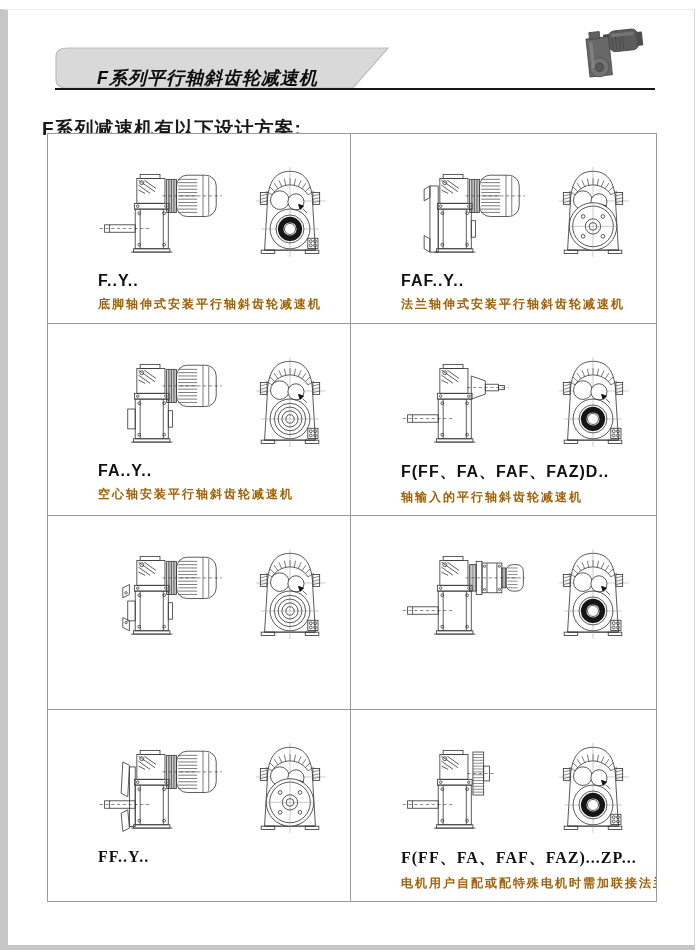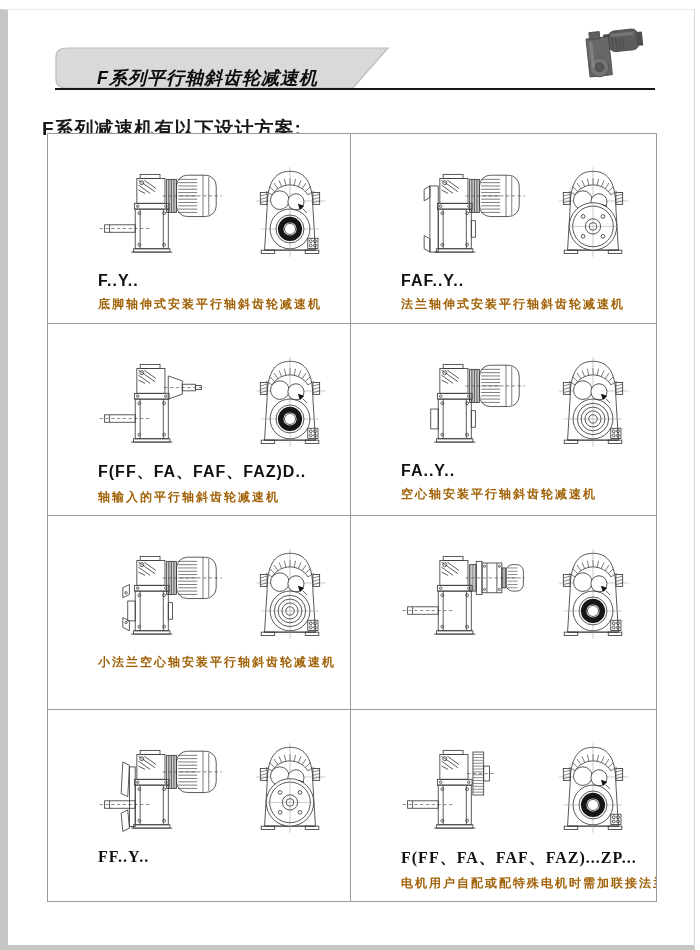--- a/index.html
+++ b/index.html
@@ -276,99 +276,20 @@
             <circle cx="82" cy="50.5" r="1.5" stroke="#3a3a3a" stroke-width="1" fill="none"></circle>
             <rect x="45" y="54" width="40" height="48" stroke="#3a3a3a" stroke-width="1" fill="none"></rect>
             <line x1="51" y1="54" x2="51" y2="102" stroke="#3a3a3a" stroke-width="1"></line>
             <line x1="79" y1="54" x2="79" y2="102" stroke="#3a3a3a" stroke-width="1"></line>
             <circle cx="50" cy="59" r="1.7" stroke="#3a3a3a" stroke-width="1" fill="none"></circle>
             <circle cx="80" cy="59" r="1.7" stroke="#3a3a3a" stroke-width="1" fill="none"></circle>
             <circle cx="50" cy="97" r="1.7" stroke="#3a3a3a" stroke-width="1" fill="none"></circle>
             <circle cx="80" cy="97" r="1.7" stroke="#3a3a3a" stroke-width="1" fill="none"></circle>
             <rect x="43" y="102" width="44" height="4" stroke="#3a3a3a" stroke-width="1" fill="none"></rect>
             <line x1="40" y1="106" x2="90" y2="106" stroke="#3a3a3a" stroke-width="1"></line>
-            <polygon points="85,26 102,32 102,48 85,54" stroke="#3a3a3a" stroke-width="1" fill="none"></polygon>
-            <rect x="102" y="36" width="16" height="8" stroke="#3a3a3a" stroke-width="1" fill="none"></rect>
-            <rect x="118" y="37.5" width="7" height="5" stroke="#3a3a3a" stroke-width="1" fill="none"></rect>
-            <line x1="80" y1="40" x2="130" y2="40" stroke="#3a3a3a" stroke-width="0.7" stroke-dasharray="4 3"></line>
-            <line x1="2" y1="77.5" x2="62" y2="77.5" stroke="#3a3a3a" stroke-width="0.7" stroke-dasharray="4 3"></line>
-            <rect x="8" y="73" width="37" height="9" stroke="#3a3a3a" stroke-width="1" fill="none"></rect>
-            <line x1="14" y1="73" x2="14" y2="82" stroke="#3a3a3a" stroke-width="1"></line>
-          </svg>
-        <svg class="front" viewBox="0 0 100 118">
-            <path d="M20,104 L23,54 C23,20 35,11 50,11 C65,11 77,20 77,54 L80,104 Z" stroke="#3a3a3a" stroke-width="1" fill="#fff"></path>
-            <line x1="20" y1="104" x2="80" y2="104" stroke="#3a3a3a" stroke-width="1"></line>
-            <rect x="16" y="104" width="16" height="4" stroke="#3a3a3a" stroke-width="1" fill="none"></rect>
-            <rect x="68" y="104" width="16" height="4" stroke="#3a3a3a" stroke-width="1" fill="none"></rect>
-            <path d="M28.8,38.8 A25,25 0 0 1 71.2,38.8" stroke="#3a3a3a" stroke-width="1" fill="none"></path>
-            <line x1="28.8" y1="38.8" x2="22.0" y2="34.5" stroke="#3a3a3a" stroke-width="0.8"></line>
-            <line x1="31.9" y1="34.8" x2="26.1" y2="29.2" stroke="#3a3a3a" stroke-width="0.8"></line>
-            <line x1="35.7" y1="31.5" x2="31.2" y2="24.9" stroke="#3a3a3a" stroke-width="0.8"></line>
-            <line x1="40.2" y1="29.0" x2="37.0" y2="21.7" stroke="#3a3a3a" stroke-width="0.8"></line>
-            <line x1="45.0" y1="27.5" x2="43.4" y2="19.7" stroke="#3a3a3a" stroke-width="0.8"></line>
-            <line x1="50.0" y1="27.0" x2="50.0" y2="19.0" stroke="#3a3a3a" stroke-width="0.8"></line>
-            <line x1="55.0" y1="27.5" x2="56.6" y2="19.7" stroke="#3a3a3a" stroke-width="0.8"></line>
-            <line x1="59.8" y1="29.0" x2="63.0" y2="21.7" stroke="#3a3a3a" stroke-width="0.8"></line>
-            <line x1="64.3" y1="31.5" x2="68.8" y2="24.9" stroke="#3a3a3a" stroke-width="0.8"></line>
-            <line x1="68.1" y1="34.8" x2="73.9" y2="29.2" stroke="#3a3a3a" stroke-width="0.8"></line>
-            <line x1="71.2" y1="38.8" x2="78.0" y2="34.5" stroke="#3a3a3a" stroke-width="0.8"></line>
-            <line x1="50" y1="6" x2="50" y2="112" stroke="#999" stroke-width="0.6"></line>
-            <line x1="10" y1="46" x2="92" y2="46" stroke="#999" stroke-width="0.6"></line>
-            <circle cx="38" cy="45" r="11" stroke="#3a3a3a" stroke-width="1" fill="#fff"></circle>
-            <circle cx="57" cy="47" r="9.5" stroke="#3a3a3a" stroke-width="1" fill="#fff"></circle>
-            <polygon points="60,50 66,52 62,56" stroke="#111" stroke-width="1" fill="#111"></polygon>
-            <line x1="65" y1="55" x2="70" y2="60" stroke="#3a3a3a" stroke-width="1"></line>
-            <rect x="15" y="36" width="8" height="14" stroke="#3a3a3a" stroke-width="1" fill="none"></rect>
-            <line x1="15" y1="40" x2="23" y2="38" stroke="#3a3a3a" stroke-width="0.7"></line>
-            <line x1="15" y1="44" x2="23" y2="42" stroke="#3a3a3a" stroke-width="0.7"></line>
-            <line x1="15" y1="48" x2="23" y2="46" stroke="#3a3a3a" stroke-width="0.7"></line>
-            <rect x="77" y="36" width="8" height="14" stroke="#3a3a3a" stroke-width="1" fill="none"></rect>
-            <line x1="77" y1="40" x2="85" y2="38" stroke="#3a3a3a" stroke-width="0.7"></line>
-            <line x1="77" y1="44" x2="85" y2="42" stroke="#3a3a3a" stroke-width="0.7"></line>
-            <line x1="77" y1="48" x2="85" y2="46" stroke="#3a3a3a" stroke-width="0.7"></line>
-            <line x1="16" y1="79" x2="84" y2="79" stroke="#999" stroke-width="0.6"></line>
-            <circle cx="50" cy="79" r="23.5" stroke="#3a3a3a" stroke-width="1" fill="none"></circle>
-            <circle cx="50" cy="79" r="16.5" stroke="#3a3a3a" stroke-width="1" fill="none"></circle>
-            <circle cx="50" cy="79" r="11" stroke="#161616" stroke-width="6.5" fill="none"></circle>
-            <circle cx="50" cy="79" r="6.5" stroke="#3a3a3a" stroke-width="1" fill="#fff"></circle>
-            <rect x="71" y="90" width="12" height="12" stroke="#3a3a3a" stroke-width="1" fill="none"></rect>
-            <circle cx="74.5" cy="93.5" r="1.7" stroke="#3a3a3a" stroke-width="1" fill="none"></circle>
-            <circle cx="79.5" cy="93.5" r="1.7" stroke="#3a3a3a" stroke-width="1" fill="none"></circle>
-            <circle cx="74.5" cy="98.5" r="1.7" stroke="#3a3a3a" stroke-width="1" fill="none"></circle>
-            <circle cx="79.5" cy="98.5" r="1.7" stroke="#3a3a3a" stroke-width="1" fill="none"></circle>
-          </svg>
-      </div>
-      <div class="cap">
-        <div class="code">F(FF、FA、FAF、FAZ)D..</div>
-        <div class="desc">轴输入的平行轴斜齿轮减速机</div>
-      </div>
-    </div>
-
-    <div class="cell">
-      <div class="drawings">
-        <svg class="side" viewBox="0 0 150 115">
-            <rect x="51" y="12" width="24" height="5" stroke="#3a3a3a" stroke-width="1" fill="none"></rect>
-            <rect x="47" y="17" width="34" height="30" stroke="#3a3a3a" stroke-width="1" fill="none"></rect>
-            <circle cx="53" cy="22" r="2.4" stroke="#3a3a3a" stroke-width="1" fill="none"></circle>
-            <line x1="49" y1="19" x2="69" y2="33" stroke="#3a3a3a" stroke-width="1"></line>
-            <line x1="49" y1="25" x2="63" y2="35" stroke="#3a3a3a" stroke-width="1"></line>
-            <line x1="49" y1="31" x2="57" y2="35" stroke="#3a3a3a" stroke-width="1"></line>
-            <line x1="56" y1="19" x2="70" y2="29" stroke="#3a3a3a" stroke-width="1"></line>
-            <rect x="44" y="47" width="42" height="7" stroke="#3a3a3a" stroke-width="1" fill="none"></rect>
-            <circle cx="48" cy="50.5" r="1.5" stroke="#3a3a3a" stroke-width="1" fill="none"></circle>
-            <circle cx="82" cy="50.5" r="1.5" stroke="#3a3a3a" stroke-width="1" fill="none"></circle>
-            <rect x="45" y="54" width="40" height="48" stroke="#3a3a3a" stroke-width="1" fill="none"></rect>
-            <line x1="51" y1="54" x2="51" y2="102" stroke="#3a3a3a" stroke-width="1"></line>
-            <line x1="79" y1="54" x2="79" y2="102" stroke="#3a3a3a" stroke-width="1"></line>
-            <circle cx="50" cy="59" r="1.7" stroke="#3a3a3a" stroke-width="1" fill="none"></circle>
-            <circle cx="80" cy="59" r="1.7" stroke="#3a3a3a" stroke-width="1" fill="none"></circle>
-            <circle cx="50" cy="97" r="1.7" stroke="#3a3a3a" stroke-width="1" fill="none"></circle>
-            <circle cx="80" cy="97" r="1.7" stroke="#3a3a3a" stroke-width="1" fill="none"></circle>
-            <rect x="43" y="102" width="44" height="4" stroke="#3a3a3a" stroke-width="1" fill="none"></rect>
-            <line x1="40" y1="106" x2="90" y2="106" stroke="#3a3a3a" stroke-width="1"></line>
             <rect x="83" y="18" width="12" height="40" stroke="#3a3a3a" stroke-width="1" fill="none"></rect>
             <line x1="85" y1="18" x2="85" y2="58" stroke="#3a3a3a" stroke-width="1"></line>
             <line x1="87" y1="18" x2="87" y2="58" stroke="#3a3a3a" stroke-width="1"></line>
             <line x1="89" y1="18" x2="89" y2="58" stroke="#3a3a3a" stroke-width="1"></line>
             <line x1="91" y1="18" x2="91" y2="58" stroke="#3a3a3a" stroke-width="1"></line>
             <line x1="93" y1="18" x2="93" y2="58" stroke="#3a3a3a" stroke-width="1"></line>
             <rect x="95" y="13" width="48" height="50" stroke="#3a3a3a" stroke-width="1" fill="none" rx="13"></rect>
             <line x1="97" y1="18" x2="120" y2="18" stroke="#3a3a3a" stroke-width="0.8"></line>
             <line x1="97" y1="22" x2="120" y2="22" stroke="#3a3a3a" stroke-width="0.8"></line>
             <line x1="97" y1="26" x2="120" y2="26" stroke="#3a3a3a" stroke-width="0.8"></line>
@@ -426,20 +347,99 @@
             <rect x="71" y="90" width="12" height="12" stroke="#3a3a3a" stroke-width="1" fill="none"></rect>
             <circle cx="74.5" cy="93.5" r="1.7" stroke="#3a3a3a" stroke-width="1" fill="none"></circle>
             <circle cx="79.5" cy="93.5" r="1.7" stroke="#3a3a3a" stroke-width="1" fill="none"></circle>
             <circle cx="74.5" cy="98.5" r="1.7" stroke="#3a3a3a" stroke-width="1" fill="none"></circle>
             <circle cx="79.5" cy="98.5" r="1.7" stroke="#3a3a3a" stroke-width="1" fill="none"></circle>
           </svg>
       </div>
       <div class="cap">
         <div class="code">FA..Y..</div>
         <div class="desc">空心轴安装平行轴斜齿轮减速机</div>
+      </div>
+    </div>
+
+    <div class="cell">
+      <div class="drawings">
+        <svg class="side" viewBox="0 0 150 115">
+            <rect x="51" y="12" width="24" height="5" stroke="#3a3a3a" stroke-width="1" fill="none"></rect>
+            <rect x="47" y="17" width="34" height="30" stroke="#3a3a3a" stroke-width="1" fill="none"></rect>
+            <circle cx="53" cy="22" r="2.4" stroke="#3a3a3a" stroke-width="1" fill="none"></circle>
+            <line x1="49" y1="19" x2="69" y2="33" stroke="#3a3a3a" stroke-width="1"></line>
+            <line x1="49" y1="25" x2="63" y2="35" stroke="#3a3a3a" stroke-width="1"></line>
+            <line x1="49" y1="31" x2="57" y2="35" stroke="#3a3a3a" stroke-width="1"></line>
+            <line x1="56" y1="19" x2="70" y2="29" stroke="#3a3a3a" stroke-width="1"></line>
+            <rect x="44" y="47" width="42" height="7" stroke="#3a3a3a" stroke-width="1" fill="none"></rect>
+            <circle cx="48" cy="50.5" r="1.5" stroke="#3a3a3a" stroke-width="1" fill="none"></circle>
+            <circle cx="82" cy="50.5" r="1.5" stroke="#3a3a3a" stroke-width="1" fill="none"></circle>
+            <rect x="45" y="54" width="40" height="48" stroke="#3a3a3a" stroke-width="1" fill="none"></rect>
+            <line x1="51" y1="54" x2="51" y2="102" stroke="#3a3a3a" stroke-width="1"></line>
+            <line x1="79" y1="54" x2="79" y2="102" stroke="#3a3a3a" stroke-width="1"></line>
+            <circle cx="50" cy="59" r="1.7" stroke="#3a3a3a" stroke-width="1" fill="none"></circle>
+            <circle cx="80" cy="59" r="1.7" stroke="#3a3a3a" stroke-width="1" fill="none"></circle>
+            <circle cx="50" cy="97" r="1.7" stroke="#3a3a3a" stroke-width="1" fill="none"></circle>
+            <circle cx="80" cy="97" r="1.7" stroke="#3a3a3a" stroke-width="1" fill="none"></circle>
+            <rect x="43" y="102" width="44" height="4" stroke="#3a3a3a" stroke-width="1" fill="none"></rect>
+            <line x1="40" y1="106" x2="90" y2="106" stroke="#3a3a3a" stroke-width="1"></line>
+            <polygon points="85,26 102,32 102,48 85,54" stroke="#3a3a3a" stroke-width="1" fill="none"></polygon>
+            <rect x="102" y="36" width="16" height="8" stroke="#3a3a3a" stroke-width="1" fill="none"></rect>
+            <rect x="118" y="37.5" width="7" height="5" stroke="#3a3a3a" stroke-width="1" fill="none"></rect>
+            <line x1="80" y1="40" x2="130" y2="40" stroke="#3a3a3a" stroke-width="0.7" stroke-dasharray="4 3"></line>
+            <line x1="2" y1="77.5" x2="62" y2="77.5" stroke="#3a3a3a" stroke-width="0.7" stroke-dasharray="4 3"></line>
+            <rect x="8" y="73" width="37" height="9" stroke="#3a3a3a" stroke-width="1" fill="none"></rect>
+            <line x1="14" y1="73" x2="14" y2="82" stroke="#3a3a3a" stroke-width="1"></line>
+          </svg>
+        <svg class="front" viewBox="0 0 100 118">
+            <path d="M20,104 L23,54 C23,20 35,11 50,11 C65,11 77,20 77,54 L80,104 Z" stroke="#3a3a3a" stroke-width="1" fill="#fff"></path>
+            <line x1="20" y1="104" x2="80" y2="104" stroke="#3a3a3a" stroke-width="1"></line>
+            <rect x="16" y="104" width="16" height="4" stroke="#3a3a3a" stroke-width="1" fill="none"></rect>
+            <rect x="68" y="104" width="16" height="4" stroke="#3a3a3a" stroke-width="1" fill="none"></rect>
+            <path d="M28.8,38.8 A25,25 0 0 1 71.2,38.8" stroke="#3a3a3a" stroke-width="1" fill="none"></path>
+            <line x1="28.8" y1="38.8" x2="22.0" y2="34.5" stroke="#3a3a3a" stroke-width="0.8"></line>
+            <line x1="31.9" y1="34.8" x2="26.1" y2="29.2" stroke="#3a3a3a" stroke-width="0.8"></line>
+            <line x1="35.7" y1="31.5" x2="31.2" y2="24.9" stroke="#3a3a3a" stroke-width="0.8"></line>
+            <line x1="40.2" y1="29.0" x2="37.0" y2="21.7" stroke="#3a3a3a" stroke-width="0.8"></line>
+            <line x1="45.0" y1="27.5" x2="43.4" y2="19.7" stroke="#3a3a3a" stroke-width="0.8"></line>
+            <line x1="50.0" y1="27.0" x2="50.0" y2="19.0" stroke="#3a3a3a" stroke-width="0.8"></line>
+            <line x1="55.0" y1="27.5" x2="56.6" y2="19.7" stroke="#3a3a3a" stroke-width="0.8"></line>
+            <line x1="59.8" y1="29.0" x2="63.0" y2="21.7" stroke="#3a3a3a" stroke-width="0.8"></line>
+            <line x1="64.3" y1="31.5" x2="68.8" y2="24.9" stroke="#3a3a3a" stroke-width="0.8"></line>
+            <line x1="68.1" y1="34.8" x2="73.9" y2="29.2" stroke="#3a3a3a" stroke-width="0.8"></line>
+            <line x1="71.2" y1="38.8" x2="78.0" y2="34.5" stroke="#3a3a3a" stroke-width="0.8"></line>
+            <line x1="50" y1="6" x2="50" y2="112" stroke="#999" stroke-width="0.6"></line>
+            <line x1="10" y1="46" x2="92" y2="46" stroke="#999" stroke-width="0.6"></line>
+            <circle cx="38" cy="45" r="11" stroke="#3a3a3a" stroke-width="1" fill="#fff"></circle>
+            <circle cx="57" cy="47" r="9.5" stroke="#3a3a3a" stroke-width="1" fill="#fff"></circle>
+            <polygon points="60,50 66,52 62,56" stroke="#111" stroke-width="1" fill="#111"></polygon>
+            <line x1="65" y1="55" x2="70" y2="60" stroke="#3a3a3a" stroke-width="1"></line>
+            <rect x="15" y="36" width="8" height="14" stroke="#3a3a3a" stroke-width="1" fill="none"></rect>
+            <line x1="15" y1="40" x2="23" y2="38" stroke="#3a3a3a" stroke-width="0.7"></line>
+            <line x1="15" y1="44" x2="23" y2="42" stroke="#3a3a3a" stroke-width="0.7"></line>
+            <line x1="15" y1="48" x2="23" y2="46" stroke="#3a3a3a" stroke-width="0.7"></line>
+            <rect x="77" y="36" width="8" height="14" stroke="#3a3a3a" stroke-width="1" fill="none"></rect>
+            <line x1="77" y1="40" x2="85" y2="38" stroke="#3a3a3a" stroke-width="0.7"></line>
+            <line x1="77" y1="44" x2="85" y2="42" stroke="#3a3a3a" stroke-width="0.7"></line>
+            <line x1="77" y1="48" x2="85" y2="46" stroke="#3a3a3a" stroke-width="0.7"></line>
+            <line x1="16" y1="79" x2="84" y2="79" stroke="#999" stroke-width="0.6"></line>
+            <circle cx="50" cy="79" r="23.5" stroke="#3a3a3a" stroke-width="1" fill="none"></circle>
+            <circle cx="50" cy="79" r="16.5" stroke="#3a3a3a" stroke-width="1" fill="none"></circle>
+            <circle cx="50" cy="79" r="11" stroke="#161616" stroke-width="6.5" fill="none"></circle>
+            <circle cx="50" cy="79" r="6.5" stroke="#3a3a3a" stroke-width="1" fill="#fff"></circle>
+            <rect x="71" y="90" width="12" height="12" stroke="#3a3a3a" stroke-width="1" fill="none"></rect>
+            <circle cx="74.5" cy="93.5" r="1.7" stroke="#3a3a3a" stroke-width="1" fill="none"></circle>
+            <circle cx="79.5" cy="93.5" r="1.7" stroke="#3a3a3a" stroke-width="1" fill="none"></circle>
+            <circle cx="74.5" cy="98.5" r="1.7" stroke="#3a3a3a" stroke-width="1" fill="none"></circle>
+            <circle cx="79.5" cy="98.5" r="1.7" stroke="#3a3a3a" stroke-width="1" fill="none"></circle>
+          </svg>
+      </div>
+      <div class="cap">
+        <div class="code">F(FF、FA、FAF、FAZ)D..</div>
+        <div class="desc">轴输入的平行轴斜齿轮减速机</div>
       </div>
     </div>
 
     <div class="cell">
       <div class="drawings">
         <svg class="side" viewBox="0 0 150 115">
             <rect x="51" y="12" width="24" height="5" stroke="#3a3a3a" stroke-width="1" fill="none"></rect>
             <rect x="47" y="17" width="34" height="30" stroke="#3a3a3a" stroke-width="1" fill="none"></rect>
             <circle cx="53" cy="22" r="2.4" stroke="#3a3a3a" stroke-width="1" fill="none"></circle>
             <line x1="49" y1="19" x2="69" y2="33" stroke="#3a3a3a" stroke-width="1"></line>
@@ -524,21 +524,20 @@
             <circle cx="50" cy="79" r="9.5" stroke="#3a3a3a" stroke-width="1" fill="none"></circle>
             <circle cx="50" cy="79" r="5" stroke="#3a3a3a" stroke-width="1" fill="none"></circle>
             <rect x="71" y="90" width="12" height="12" stroke="#3a3a3a" stroke-width="1" fill="none"></rect>
             <circle cx="74.5" cy="93.5" r="1.7" stroke="#3a3a3a" stroke-width="1" fill="none"></circle>
             <circle cx="79.5" cy="93.5" r="1.7" stroke="#3a3a3a" stroke-width="1" fill="none"></circle>
             <circle cx="74.5" cy="98.5" r="1.7" stroke="#3a3a3a" stroke-width="1" fill="none"></circle>
             <circle cx="79.5" cy="98.5" r="1.7" stroke="#3a3a3a" stroke-width="1" fill="none"></circle>
           </svg>
       </div>
       <div class="cap">
-        <div class="desc">小法兰空心轴安装平行轴斜齿轮减速机</div>
       </div>
     </div>
 
     <div class="cell">
       <div class="drawings">
         <svg class="side" viewBox="0 0 150 115">
             <rect x="51" y="12" width="24" height="5" stroke="#3a3a3a" stroke-width="1" fill="none"></rect>
             <rect x="47" y="17" width="34" height="30" stroke="#3a3a3a" stroke-width="1" fill="none"></rect>
             <circle cx="53" cy="22" r="2.4" stroke="#3a3a3a" stroke-width="1" fill="none"></circle>
             <line x1="49" y1="19" x2="69" y2="33" stroke="#3a3a3a" stroke-width="1"></line>

